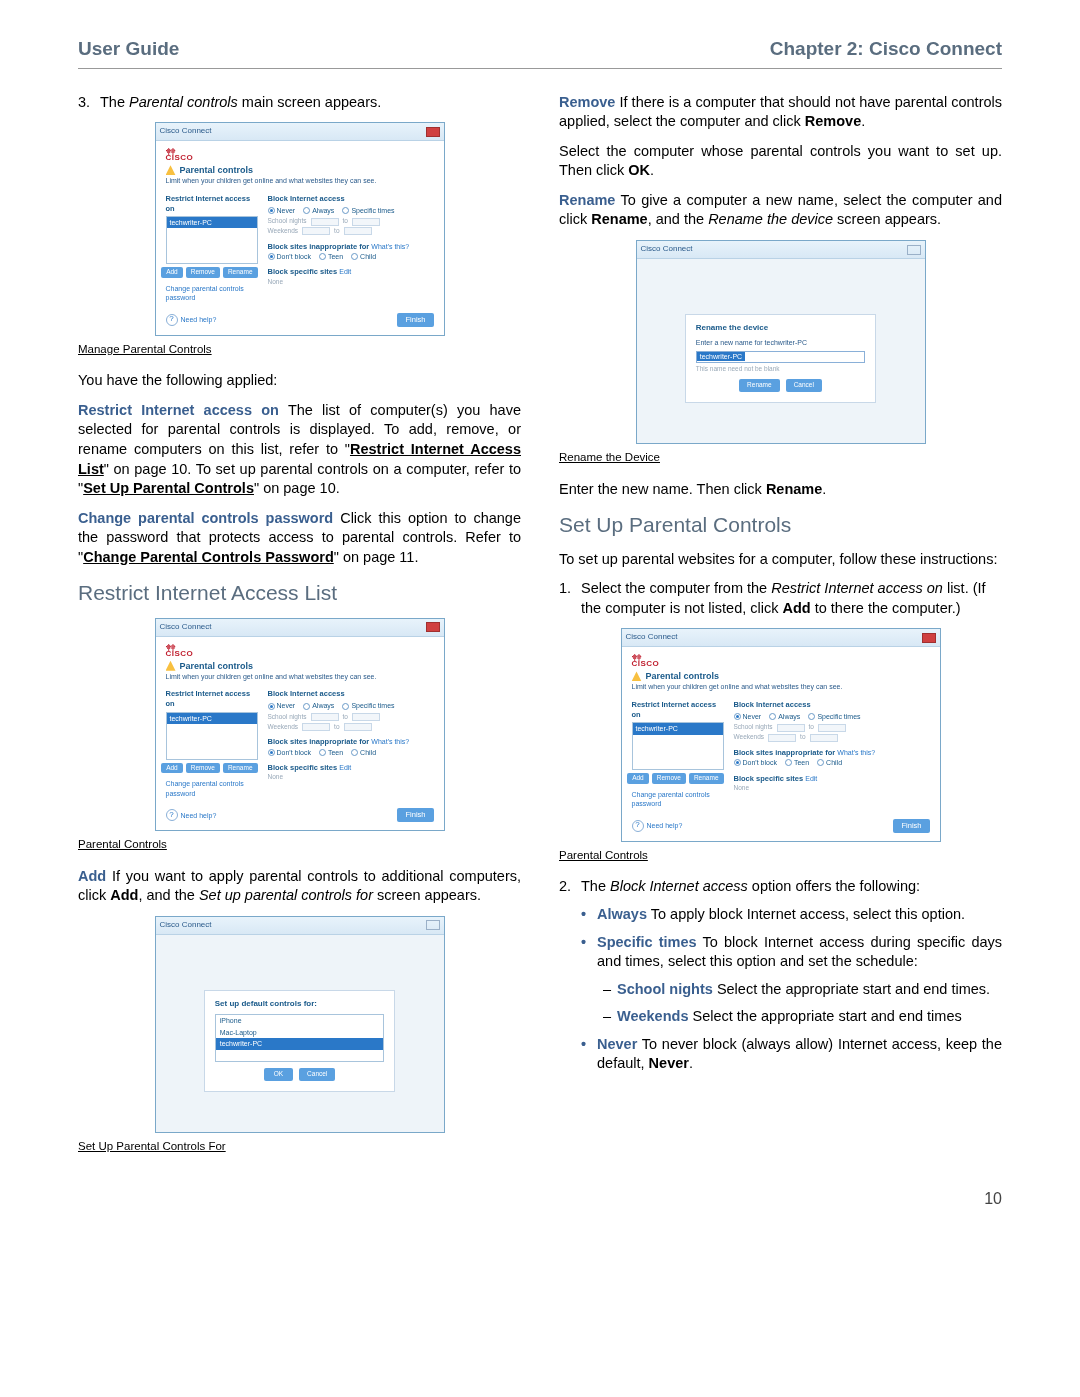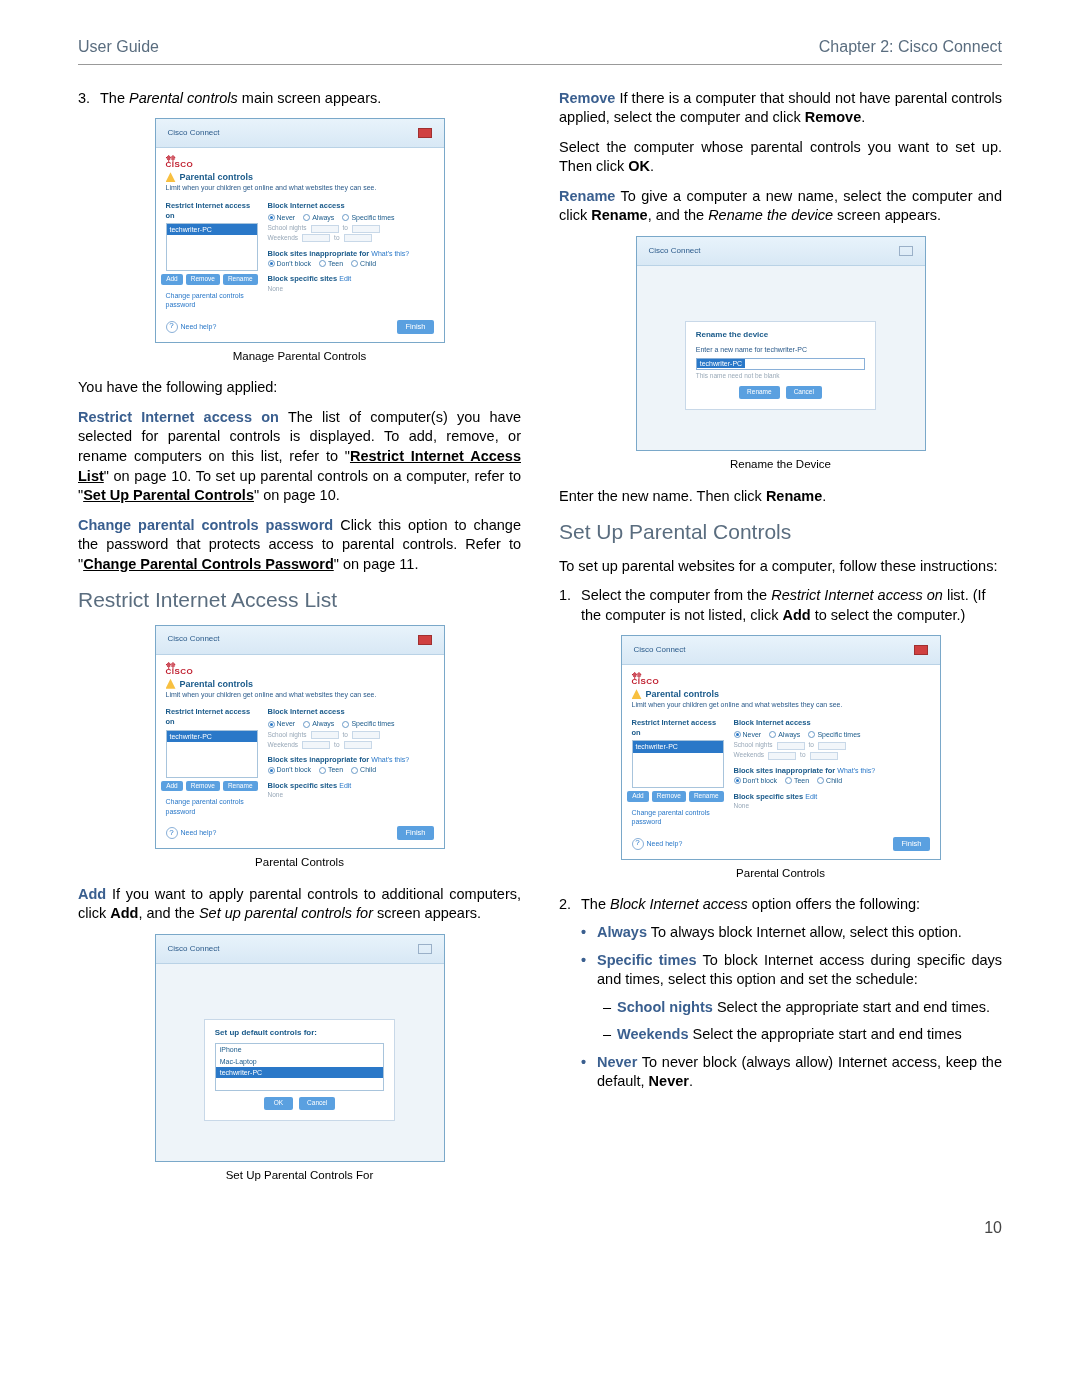--- a/index.html
+++ b/index.html
@@ -12,22 +12,23 @@
     font-size: 14.5px;
     line-height: 1.35;
   }
   .page {
     padding: 36px 78px 30px 78px;
   }
   .header-row {
     display: flex;
     justify-content: space-between;
     color: #5a6d7f;
-    font-size: 16px;
+    font-size: 19px;
     margin-bottom: 6px;
+    font-weight: bold;
   }
   .header-rule {
     border: 0;
     border-top: 1px solid #999;
     margin-bottom: 24px;
   }
   .columns {
     display: flex;
     gap: 38px;
   }
@@ -55,40 +56,41 @@
   .b { font-weight: bold; }
   .bblue { font-weight: bold; color: #3a5f8f; }
   .ital { font-style: italic; }
   .link-u { font-weight: bold; text-decoration: underline; }
   .fig {
     margin: 10px auto 6px auto;
     width: 290px;
   }
   .fig.wide { width: 320px; }
   .fig-caption {
-    text-align: center;
+    text-align: left;
     font-size: 11.5px;
     margin: 6px 0 14px 0;
+    text-decoration: underline;
   }
   
   .shot {
     border: 1px solid #7aa8c9;
     background: #f7fbfe;
     font-size: 8px;
     color: #2a5a8a;
     width: 100%;
   }
   .shot-titlebar {
     background: linear-gradient(#e8f3fb, #d8e8f5);
     border-bottom: 1px solid #b9d2e6;
-    padding: 2px 12px;
+    padding: 2px 4px;
     display: flex;
     justify-content: space-between;
     align-items: center;
-    height: 29px;
+    height: 18px;
   }
   .shot-close {
     width: 14px; height: 10px; background: #d04040; border: 1px solid #a03030;
   }
   .shot-body { padding: 6px 10px 8px 10px; background: #fff; }
   .shot-logo { color: #c02030; font-weight: bold; font-size: 8px; letter-spacing: .5px; margin-bottom: 2px; line-height: 1; }
   .shot-logo .dots { letter-spacing: -1px; display: block; font-size: 7px; }
   .shot-h {
     color: #1a5a8a; font-weight: bold; font-size: 9px;
     display: flex; align-items: center; gap: 4px;
@@ -431,21 +433,21 @@
         <span>Enter the new name. Then click </span><span class="b">Rename</span><span>.</span>
       </p>
 
       <h2 class="section-title">Set Up Parental Controls</h2>
 
       <p class="body-text justify">To set up parental websites for a computer, follow these instructions:</p>
 
       <div class="num-item">
         <div class="num">1.</div>
         <div class="txt justify">
-          <span>Select the computer from the </span><span class="ital">Restrict Internet access on</span><span> list. (If the computer is not listed, click </span><span class="b">Add</span><span> to select the computer.)</span>
+          <span>Select the computer from the </span><span class="ital">Restrict Internet access on</span><span> list. (If the computer is not listed, click </span><span class="b">Add</span><span> to there the computer.)</span>
         </div>
       </div>
 
       <div class="fig wide">
         <div class="shot">
           <div class="shot-titlebar">
               <span>Cisco Connect</span>
               <span class="shot-close"></span>
             </div>
           <div class="shot-body">
@@ -529,21 +531,21 @@
 
       <div class="num-item">
         <div class="num">2.</div>
         <div class="txt">
           <span>The </span><span class="ital">Block Internet access</span><span> option offers the following:</span>
         </div>
       </div>
 
       <div class="bullet-item">
         <div class="dot">•</div>
-        <div class="txt"><span class="bblue">Always</span><span> To always block Internet allow, select this option.</span></div>
+        <div class="txt"><span class="bblue">Always</span><span> To apply block Internet access, select this option.</span></div>
       </div>
 
       <div class="bullet-item">
         <div class="dot">•</div>
         <div class="txt"><span class="bblue">Specific times</span><span> To block Internet access during specific days and times, select this option and set the schedule:</span></div>
       </div>
 
       <div class="dash-item">
         <div class="dash">–</div>
         <div class="txt"><span class="bblue">School nights</span><span> Select the appropriate start and end times.</span></div>

